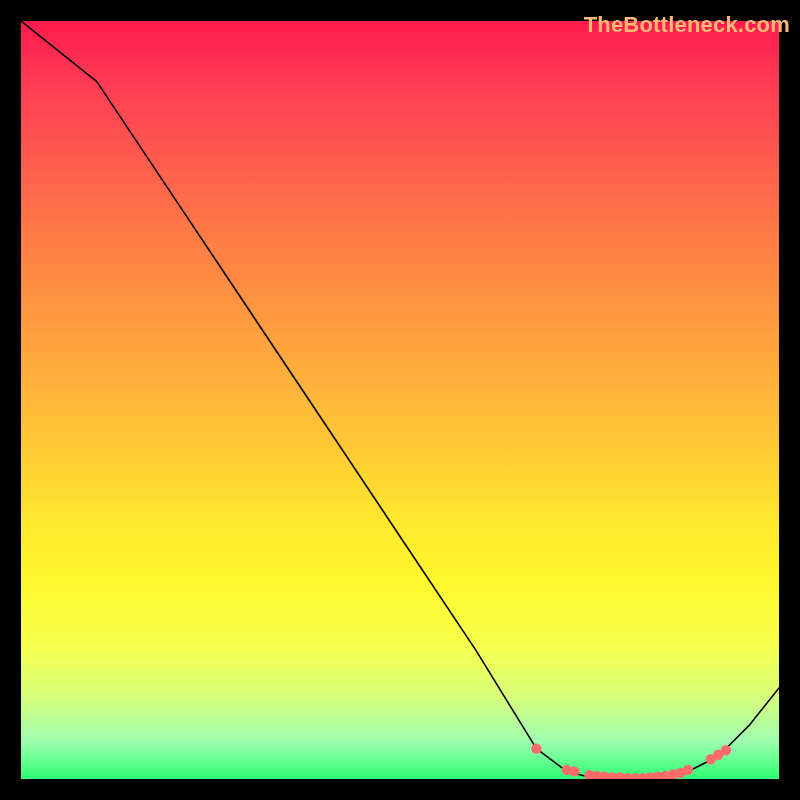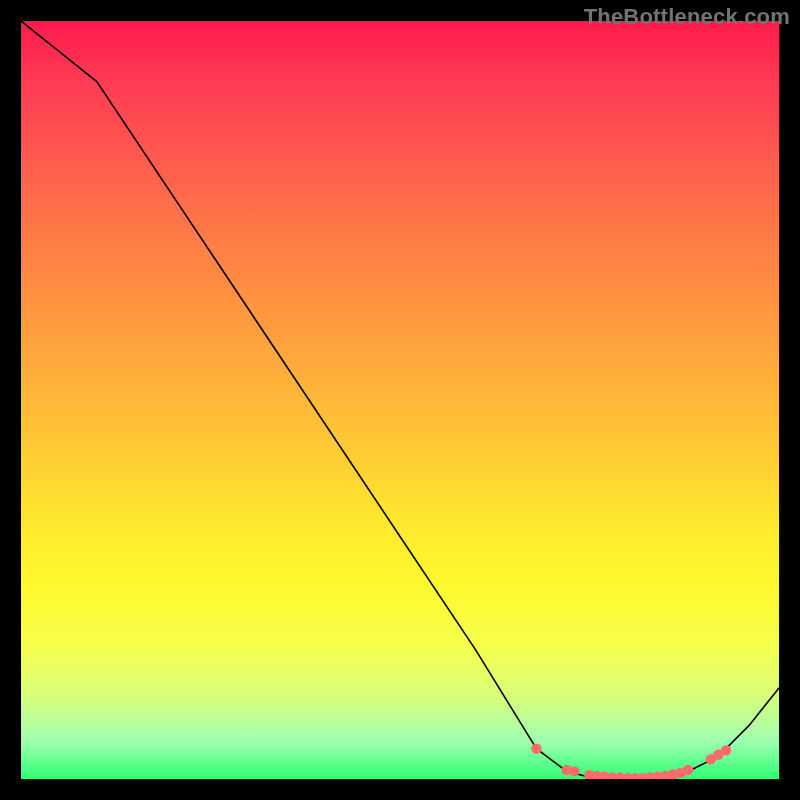--- a/index.html
+++ b/index.html
@@ -12,23 +12,23 @@
     font-family: Arial, Helvetica, sans-serif;
   }
   .frame {
     position: relative;
     width: 800px;
     height: 800px;
     background: #000;
   }
   .watermark {
     position: absolute;
-    top: 4px;
+    top: 12px;
     right: 10px;
-    color: #737373;
+    color: #fdba74;
     font-size: 22px;
     font-weight: bold;
     letter-spacing: 0.2px;
     z-index: 20;
   }
   .plot-area {
     position: absolute;
     left: 21px;
     top: 21px;
     width: 758px;

